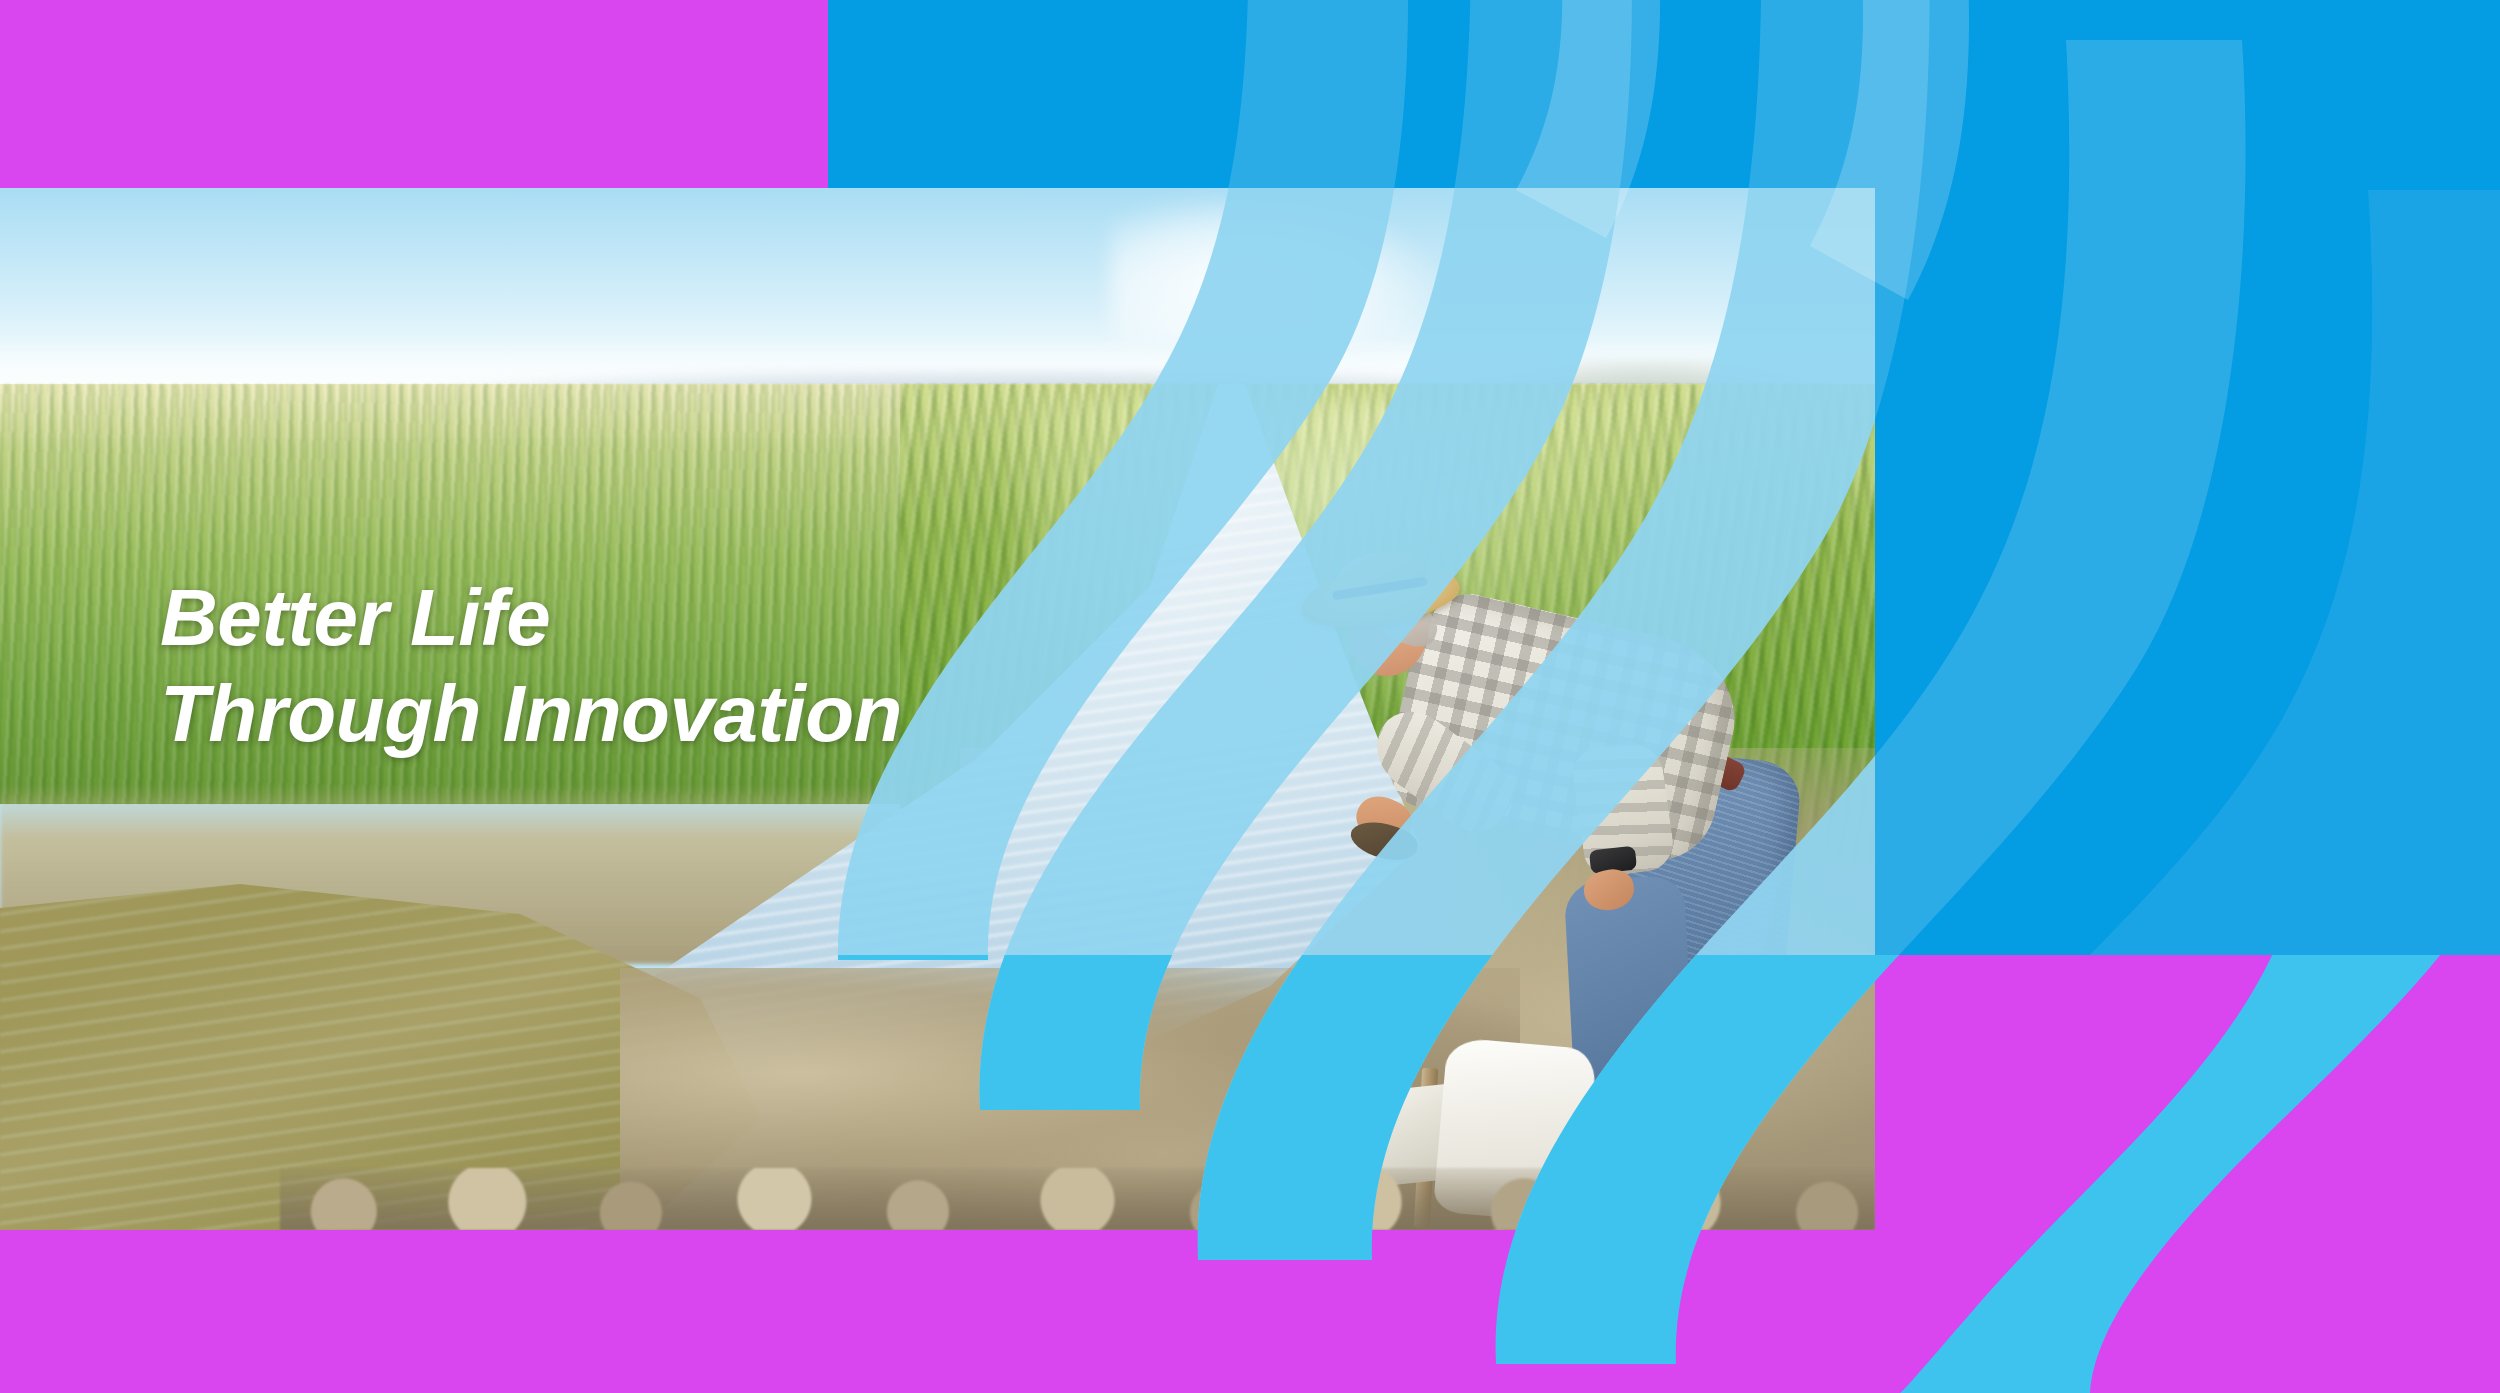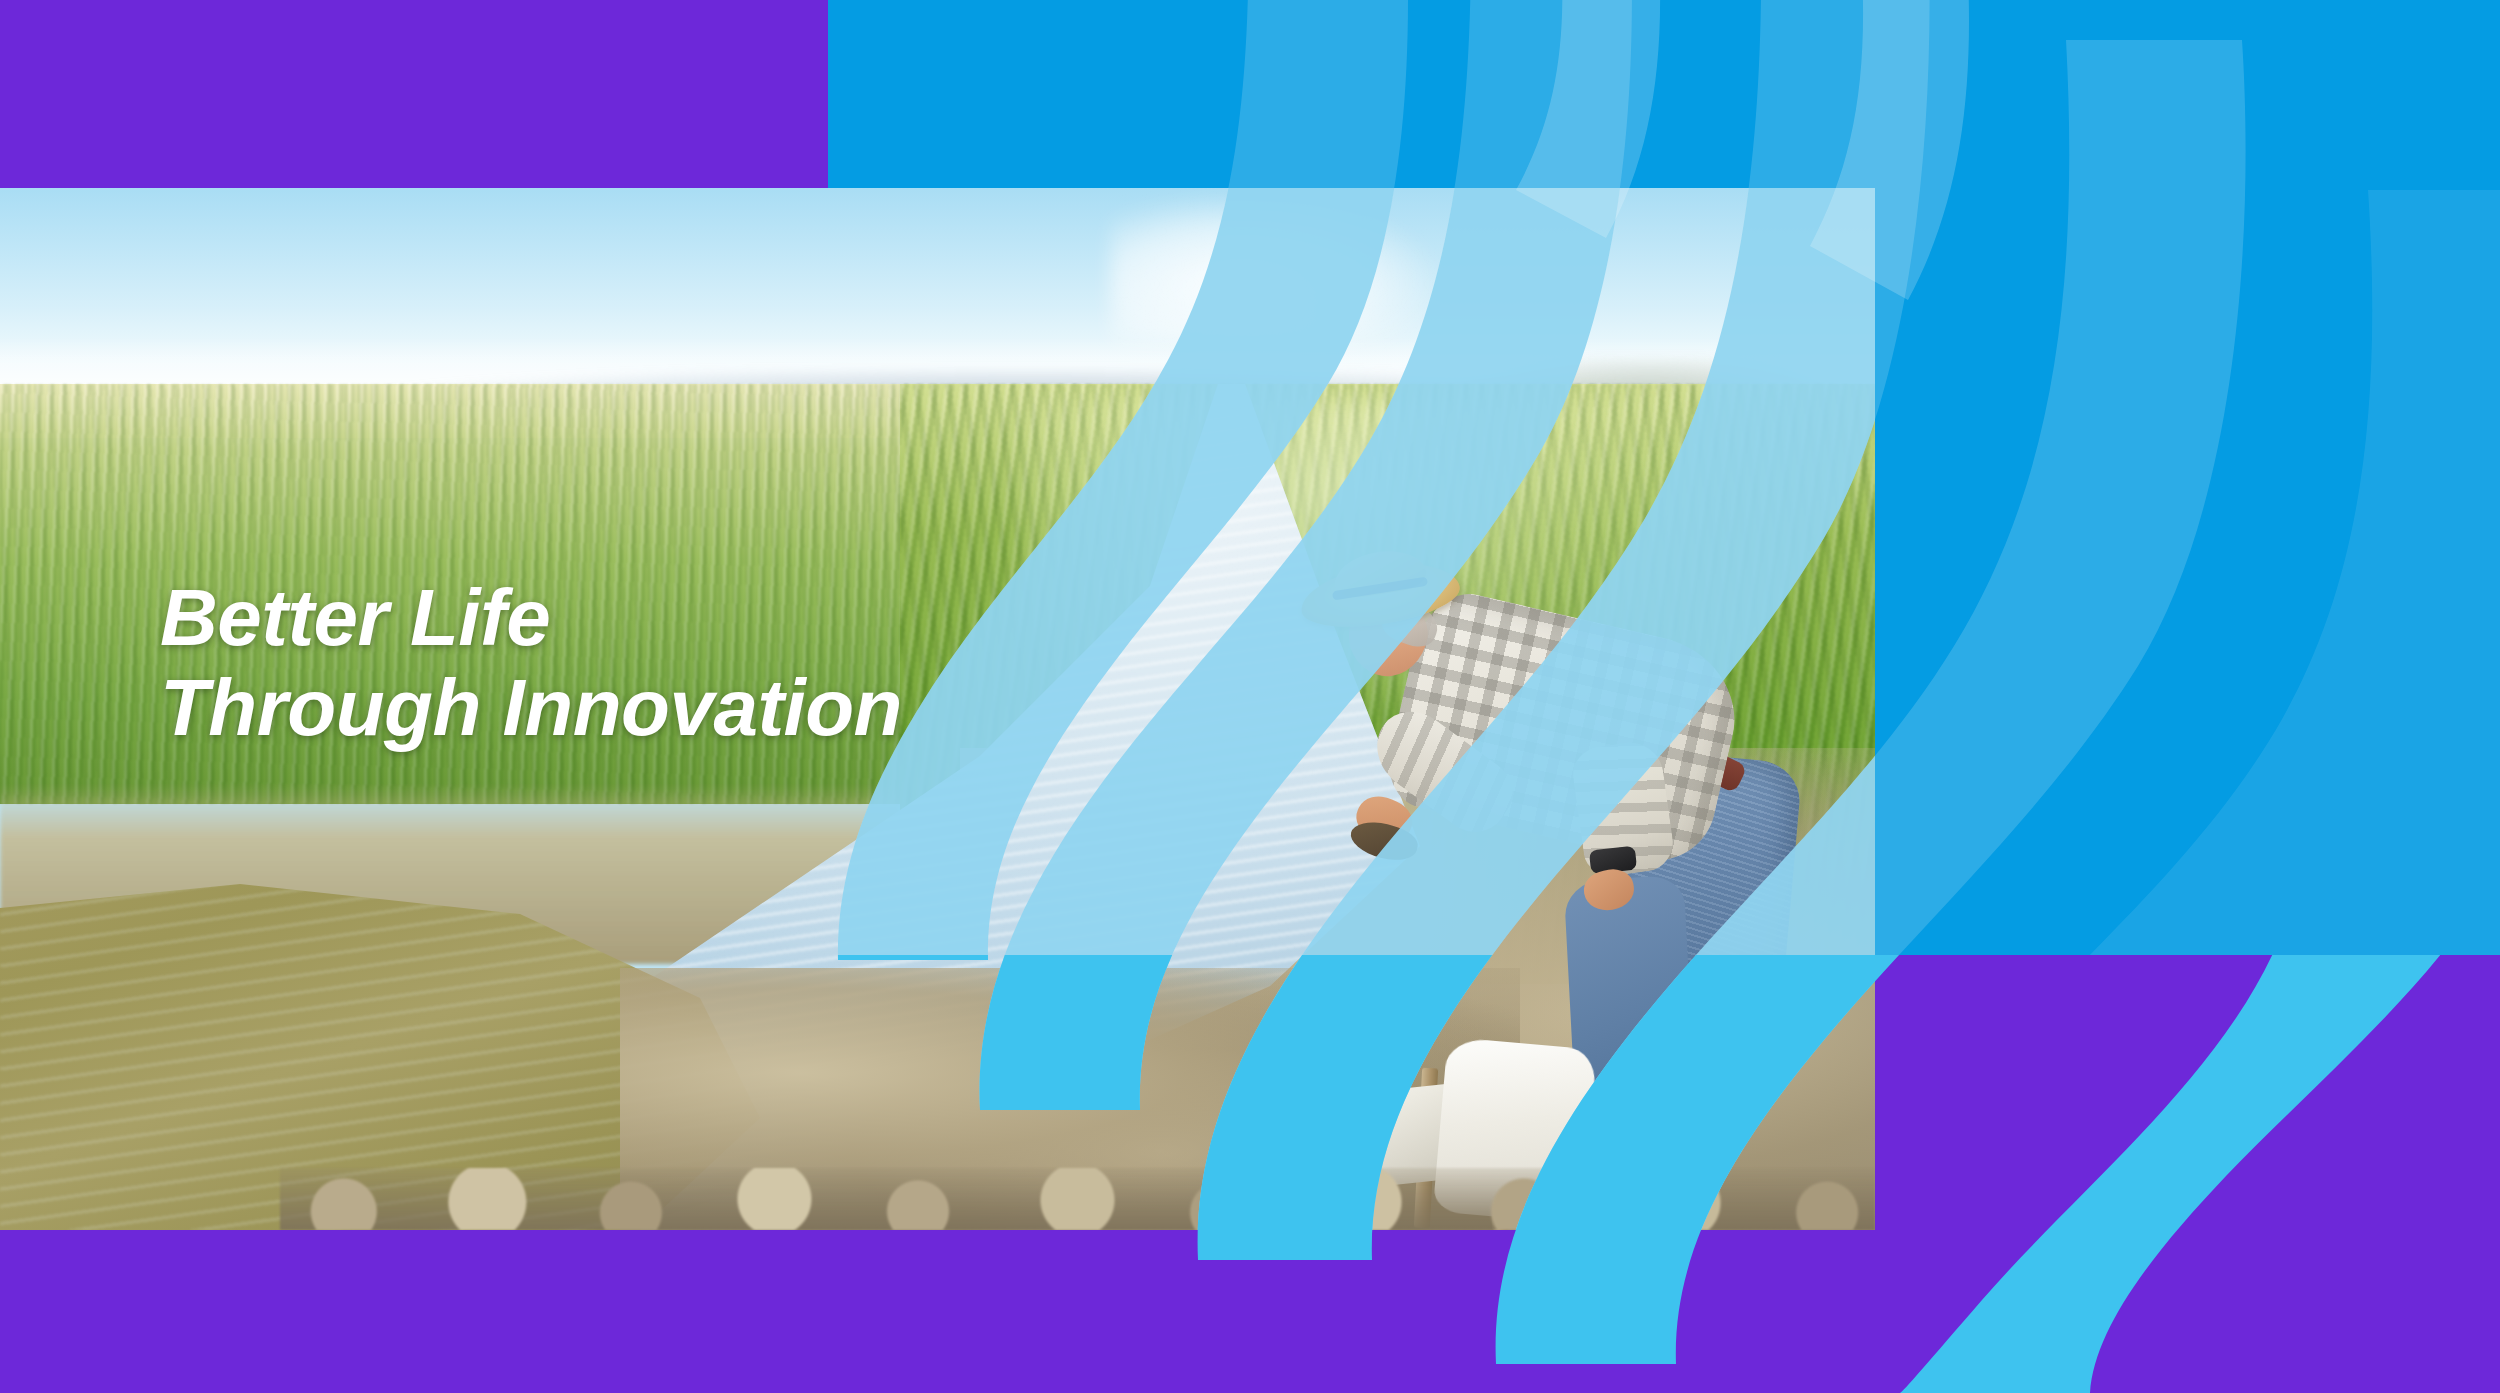--- a/index.html
+++ b/index.html
@@ -2,21 +2,21 @@
 <html><head>
 <meta charset="utf-8">
 <title>Better Life Through Innovation</title>
 <style>
   html,body{margin:0;padding:0;background:#ffffff;}
   body{
     width:2500px;height:1393px;position:relative;overflow:hidden;
     font-family:"Liberation Sans","DejaVu Sans",sans-serif;
     background:#ffffff;
   }
-  #stage{position:absolute;inset:0;width:2500px;height:1393px;overflow:hidden;background:#6d28d9;}
+  #stage{position:absolute;inset:0;width:2500px;height:1393px;overflow:hidden;background:#d946ef;}
 
   
   .brand-panel{
     position:absolute;left:828px;top:0;width:1672px;height:955px;
     background:#049ce3;
   }
 
   
   .photo{
     position:absolute;left:0;top:188px;width:1875px;height:1042px;
@@ -275,21 +275,21 @@
   .headline{
     position:absolute;left:160px;top:578px;width:900px;
     color:#ffffff;
     font-style:italic;font-weight:700;
     font-size:80px;line-height:1.0;
     letter-spacing:-0.5px;
     text-shadow:0 2px 7px rgba(30,50,20,.45);
     white-space:nowrap;
   }
   .headline .ln{display:block;}
-  .headline .ln + .ln{margin-top:10px;}
+  .headline .ln + .ln{margin-top:16px;}
 </style>
 </head>
 <body>
 
 <div id="stage">
 
   <div class="brand-panel"></div>
 
   <div class="photo">
     <div class="ph-layer ph-sky"></div>

